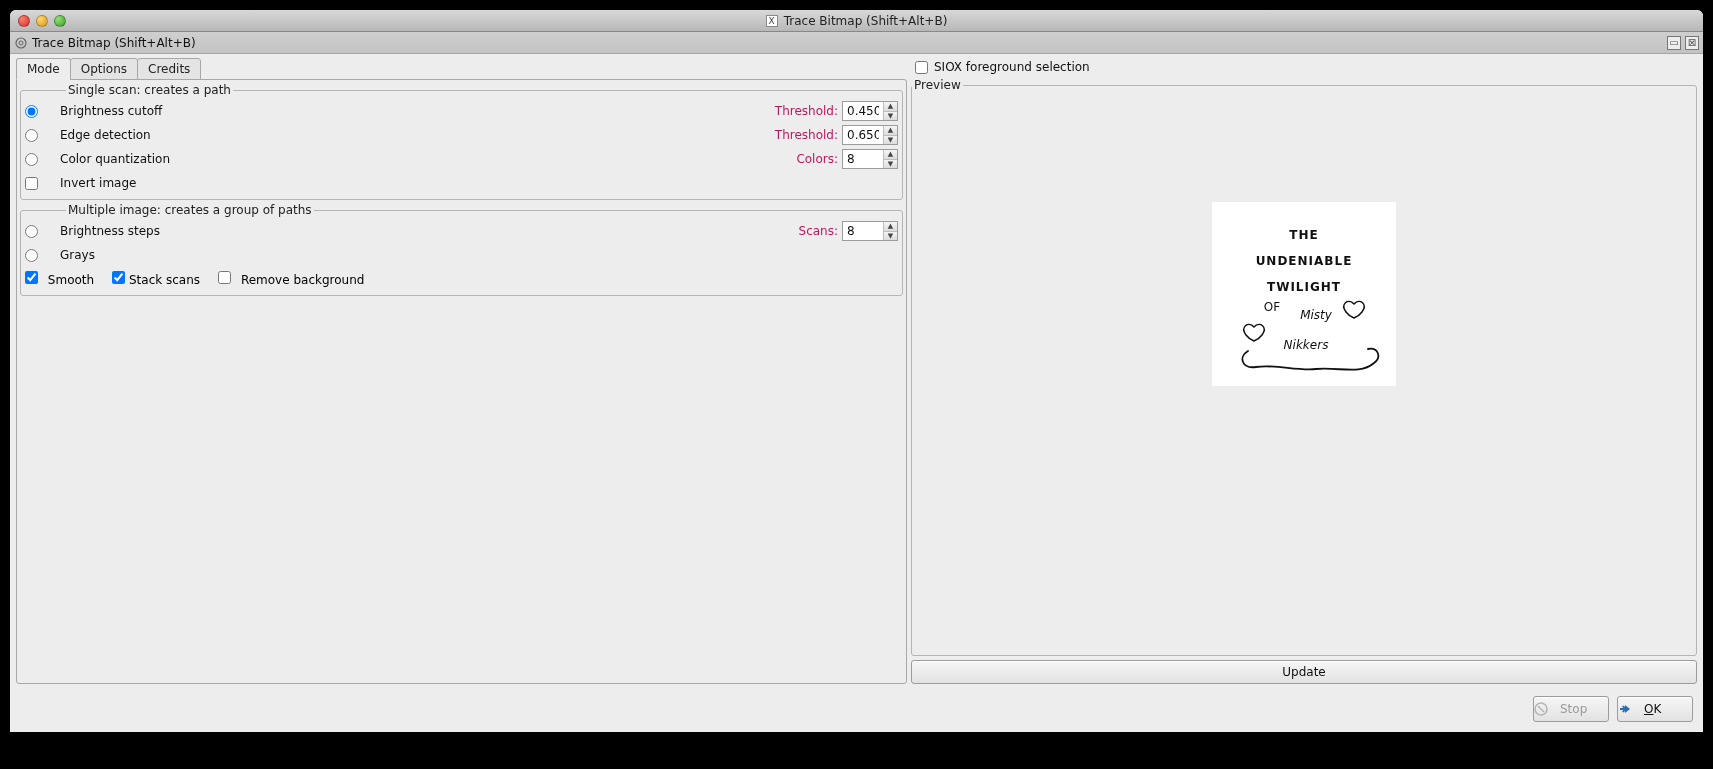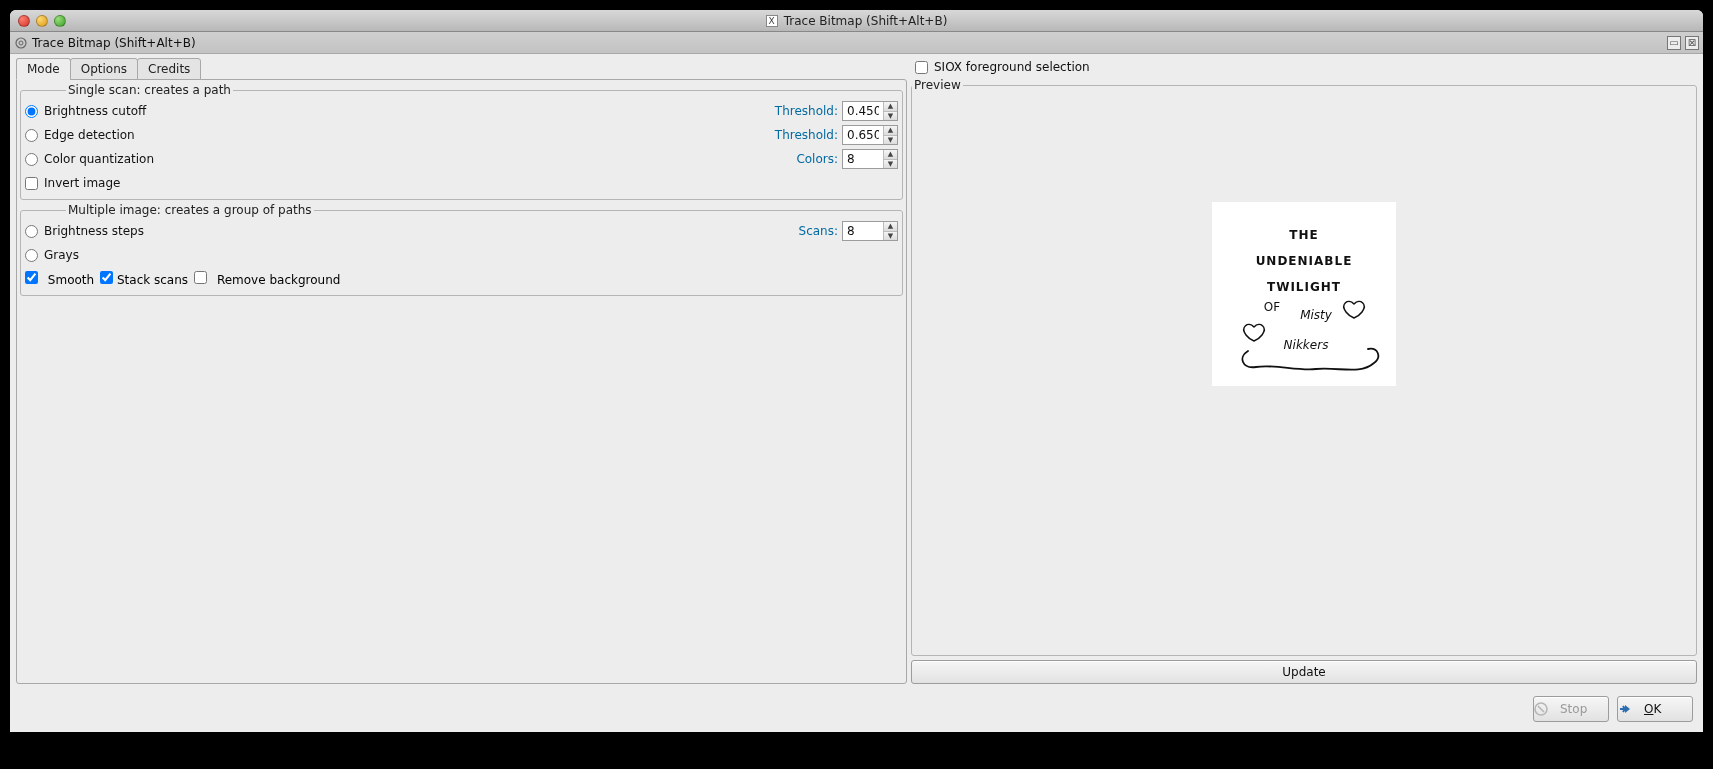--- a/index.html
+++ b/index.html
@@ -19,42 +19,42 @@
 .winicon { width:14px; height:14px; border:1px solid #777; background:#ededed; display:inline-flex; align-items:center; justify-content:center; font-size:10px; color:#555;}
 .content { background: #ededed; display:flex; padding: 4px 6px 6px 6px; gap: 4px; height: 636px; }
 .leftpane { flex: 1 1 auto; display:flex; flex-direction:column; }
 .tabs { display:flex; margin-bottom:-1px; z-index:2; position:relative;}
 .tab { border:1px solid #a8a8a8; background:#e4e4e4; padding:3px 10px; border-top-left-radius:3px; border-top-right-radius:3px; margin-right:-1px; color:#222; cursor:pointer;}
 .tab.active { background:#ededed; border-bottom:1px solid #ededed; }
 .tabbody { border:1px solid #a8a8a8; border-radius:0 3px 3px 3px; flex:1; position:relative; background:#ededed; }
 fieldset.group { border:1px solid #b5b5b5; border-radius:3px; margin:3px 3px; padding: 2px 4px 4px 4px; }
 fieldset.group > legend { padding:0 2px; color:#222; font-size:12px;margin-left:41px;}
 .row { display:flex; align-items:center; height:24px; }
-.row label { display:flex; align-items:center; gap:6px; color:#111; cursor:pointer;}
+.row label { display:flex; align-items:center; gap:22px; color:#111; cursor:pointer;}
 .spacer { flex:1; }
-.numlabel { margin-right:4px; color:#0369a1;}
+.numlabel { margin-right:4px; color:#be185d;}
 .spin { display:flex; border:1px solid #9c9c9c; background:#fff; height:20px; }
 .spin input { border:0; width:40px; padding:0 4px; font-size:12px; background:#fff; color:#111; outline:none;}
 .spin .arrows { display:flex; flex-direction:column; border-left:1px solid #bcbcbc; width:14px;}
 .spin .arrows div { flex:1; display:flex; align-items:center; justify-content:center; font-size:7px; color:#444; background:linear-gradient(#f5f5f5,#dcdcdc); cursor:pointer;}
 .spin .arrows div:first-child { border-bottom:1px solid #bcbcbc;}
 input[type=radio], input[type=checkbox]{ margin:0; width:13px; height:13px;}
 .rightpane { width:786px; display:flex; flex-direction:column;}
 .siox { display:flex; align-items:center; gap:6px; padding:2px 4px; color:#111;}
 fieldset.preview { flex:1; border:1px solid #b5b5b5; border-radius:3px; margin-top:2px; position:relative; display:flex; align-items:center; justify-content:center;}
 fieldset.preview > legend { padding:0 2px; color:#222;}
 .previewimg { width:184px; height:184px; background:#fff; display:flex; align-items:center; justify-content:center; position:relative; top:-80px;}
 .previewimg svg { width:160px; height:170px; }
 .updatebtn { height:24px; margin-top:4px; border:1px solid #9c9c9c; background:linear-gradient(#f6f6f6,#e2e2e2); border-radius:3px; color:#111; cursor:pointer; box-shadow: inset 0 1px 0 #fff;}
 .footer { background:#ededed; padding:6px 10px 10px 10px; display:flex; justify-content:flex-end; gap:8px;}
 .btn { min-width:76px; height:26px; border:1px solid #9c9c9c; background:linear-gradient(#f6f6f6,#e2e2e2); border-radius:3px; display:inline-flex; align-items:center; justify-content:flex-start; gap:12px; color:#111; cursor:pointer; box-shadow: inset 0 1px 0 #fff;}
 .btn.disabled { color:#9a9a9a; cursor:default;}
 .btn .ic { width:14px; height:14px; display:inline-flex; align-items:center; justify-content:center;}
 .underline { text-decoration: underline; }
-.chks { display:flex; gap:6px; align-items:center; height:24px;}
+.chks { display:flex; gap:18px; align-items:center; height:24px;}
 </style>
 </head>
 <body>
 
 <div class="window-shadow">
   <div class="titlebar">
     <div class="traffic">
       <div class="tbtn red"></div>
       <div class="tbtn yellow"></div>
       <div class="tbtn green"></div>

